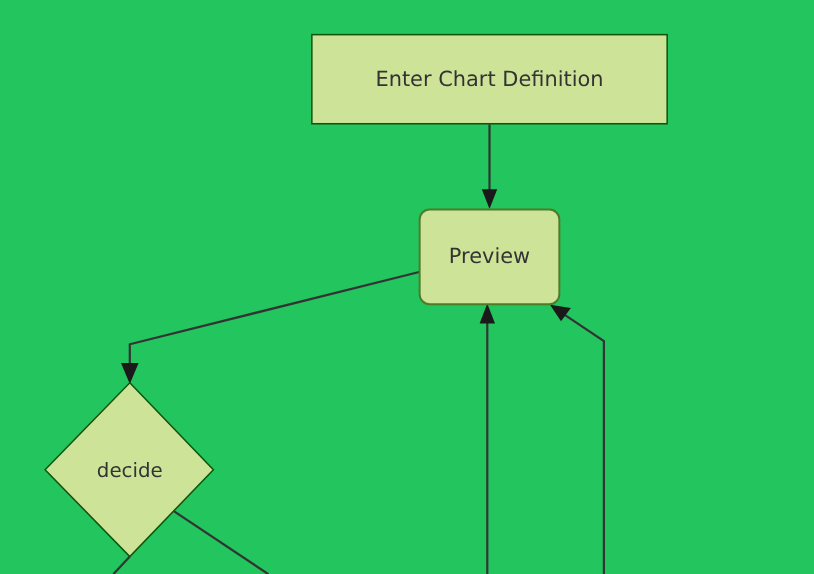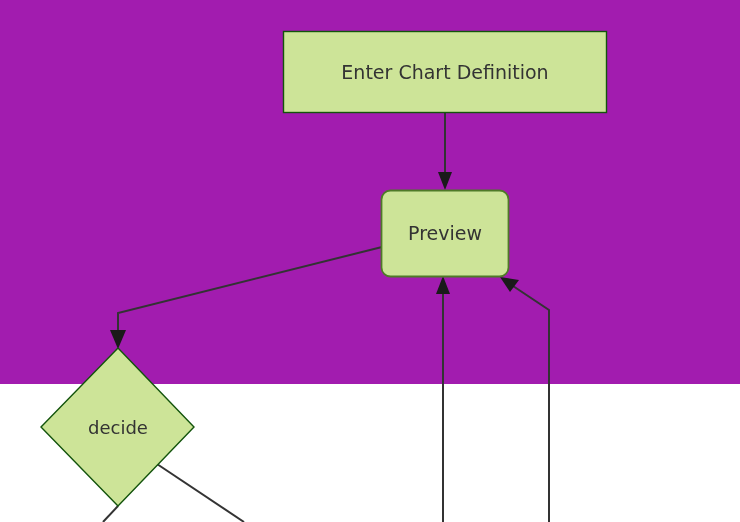--- a/index.html
+++ b/index.html
@@ -9,22 +9,22 @@
   }
   body {
     width: 740px;
     height: 522px;
     overflow: hidden;
     font-family: "DejaVu Sans", "Liberation Sans", sans-serif;
   }
   #flowchart {
     position: relative;
     width: 740px;
-    height: 384px;
-    background: #a21caf;
+    height: 522px;
+    background: #22c55e;
   }
   svg.canvas {
     position: absolute;
     top: 0;
     left: 0;
     width: 740px;
     height: 522px;
     display: block;
   }
   .node-shape {

